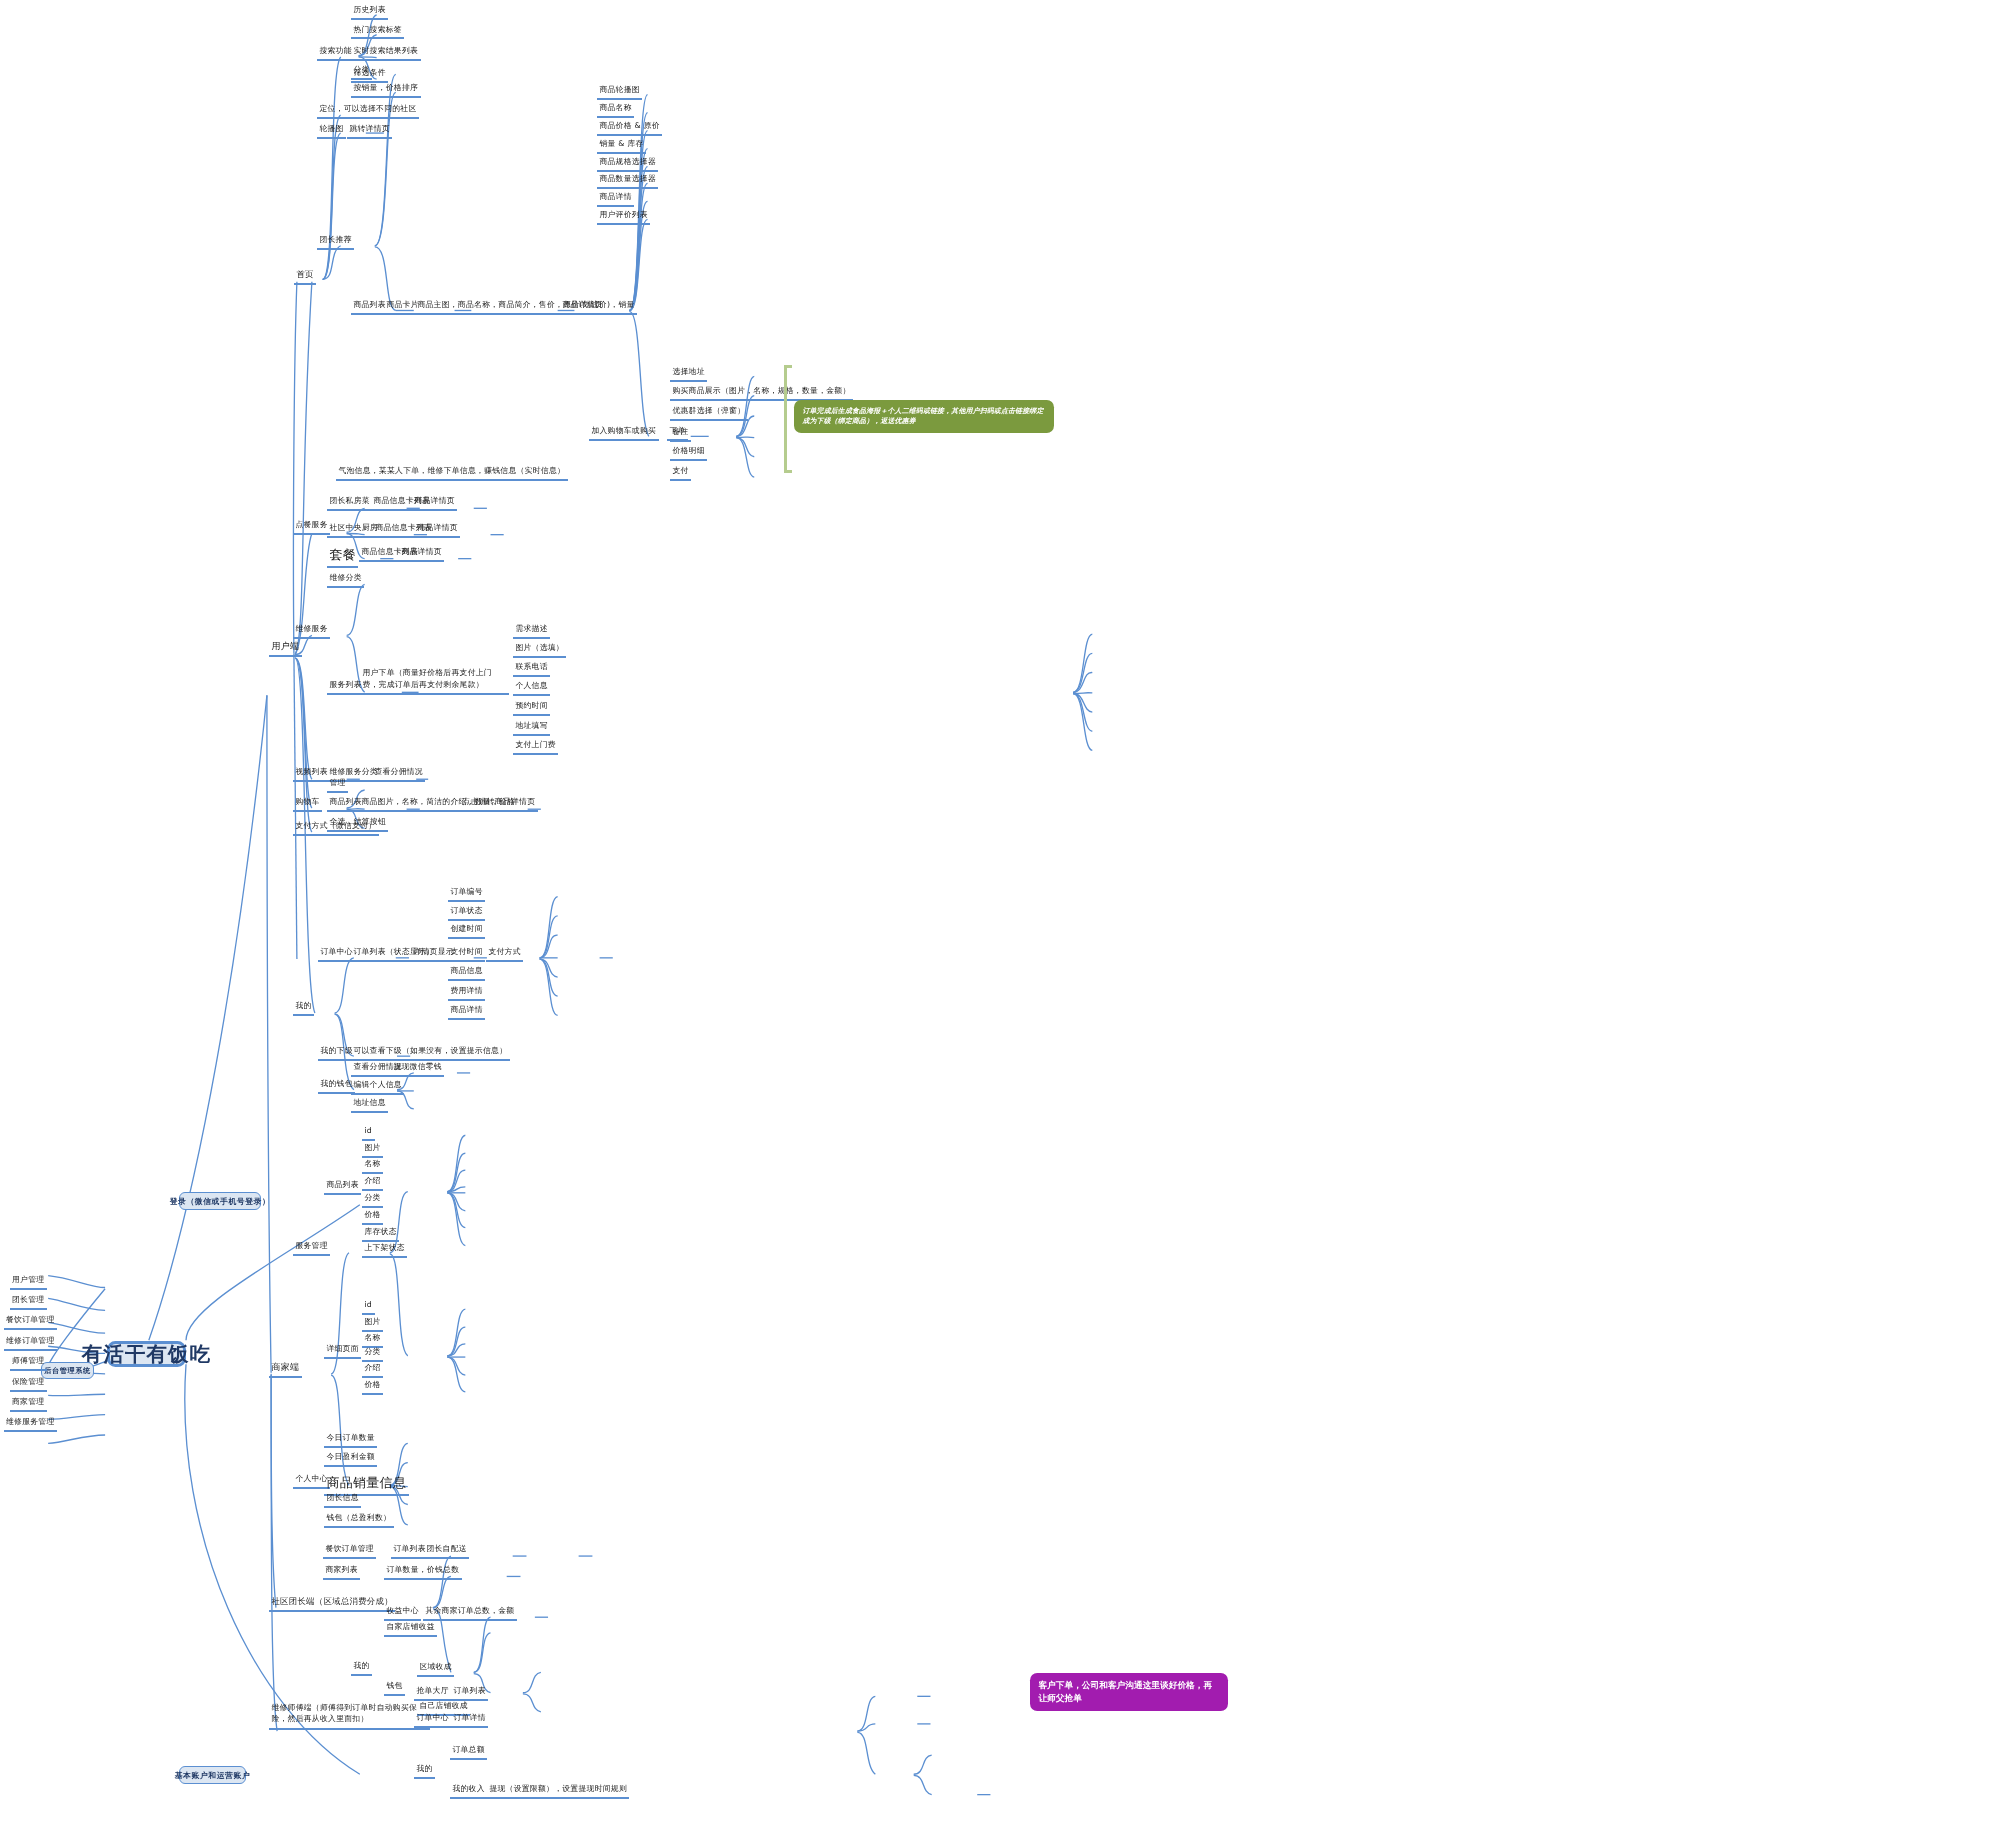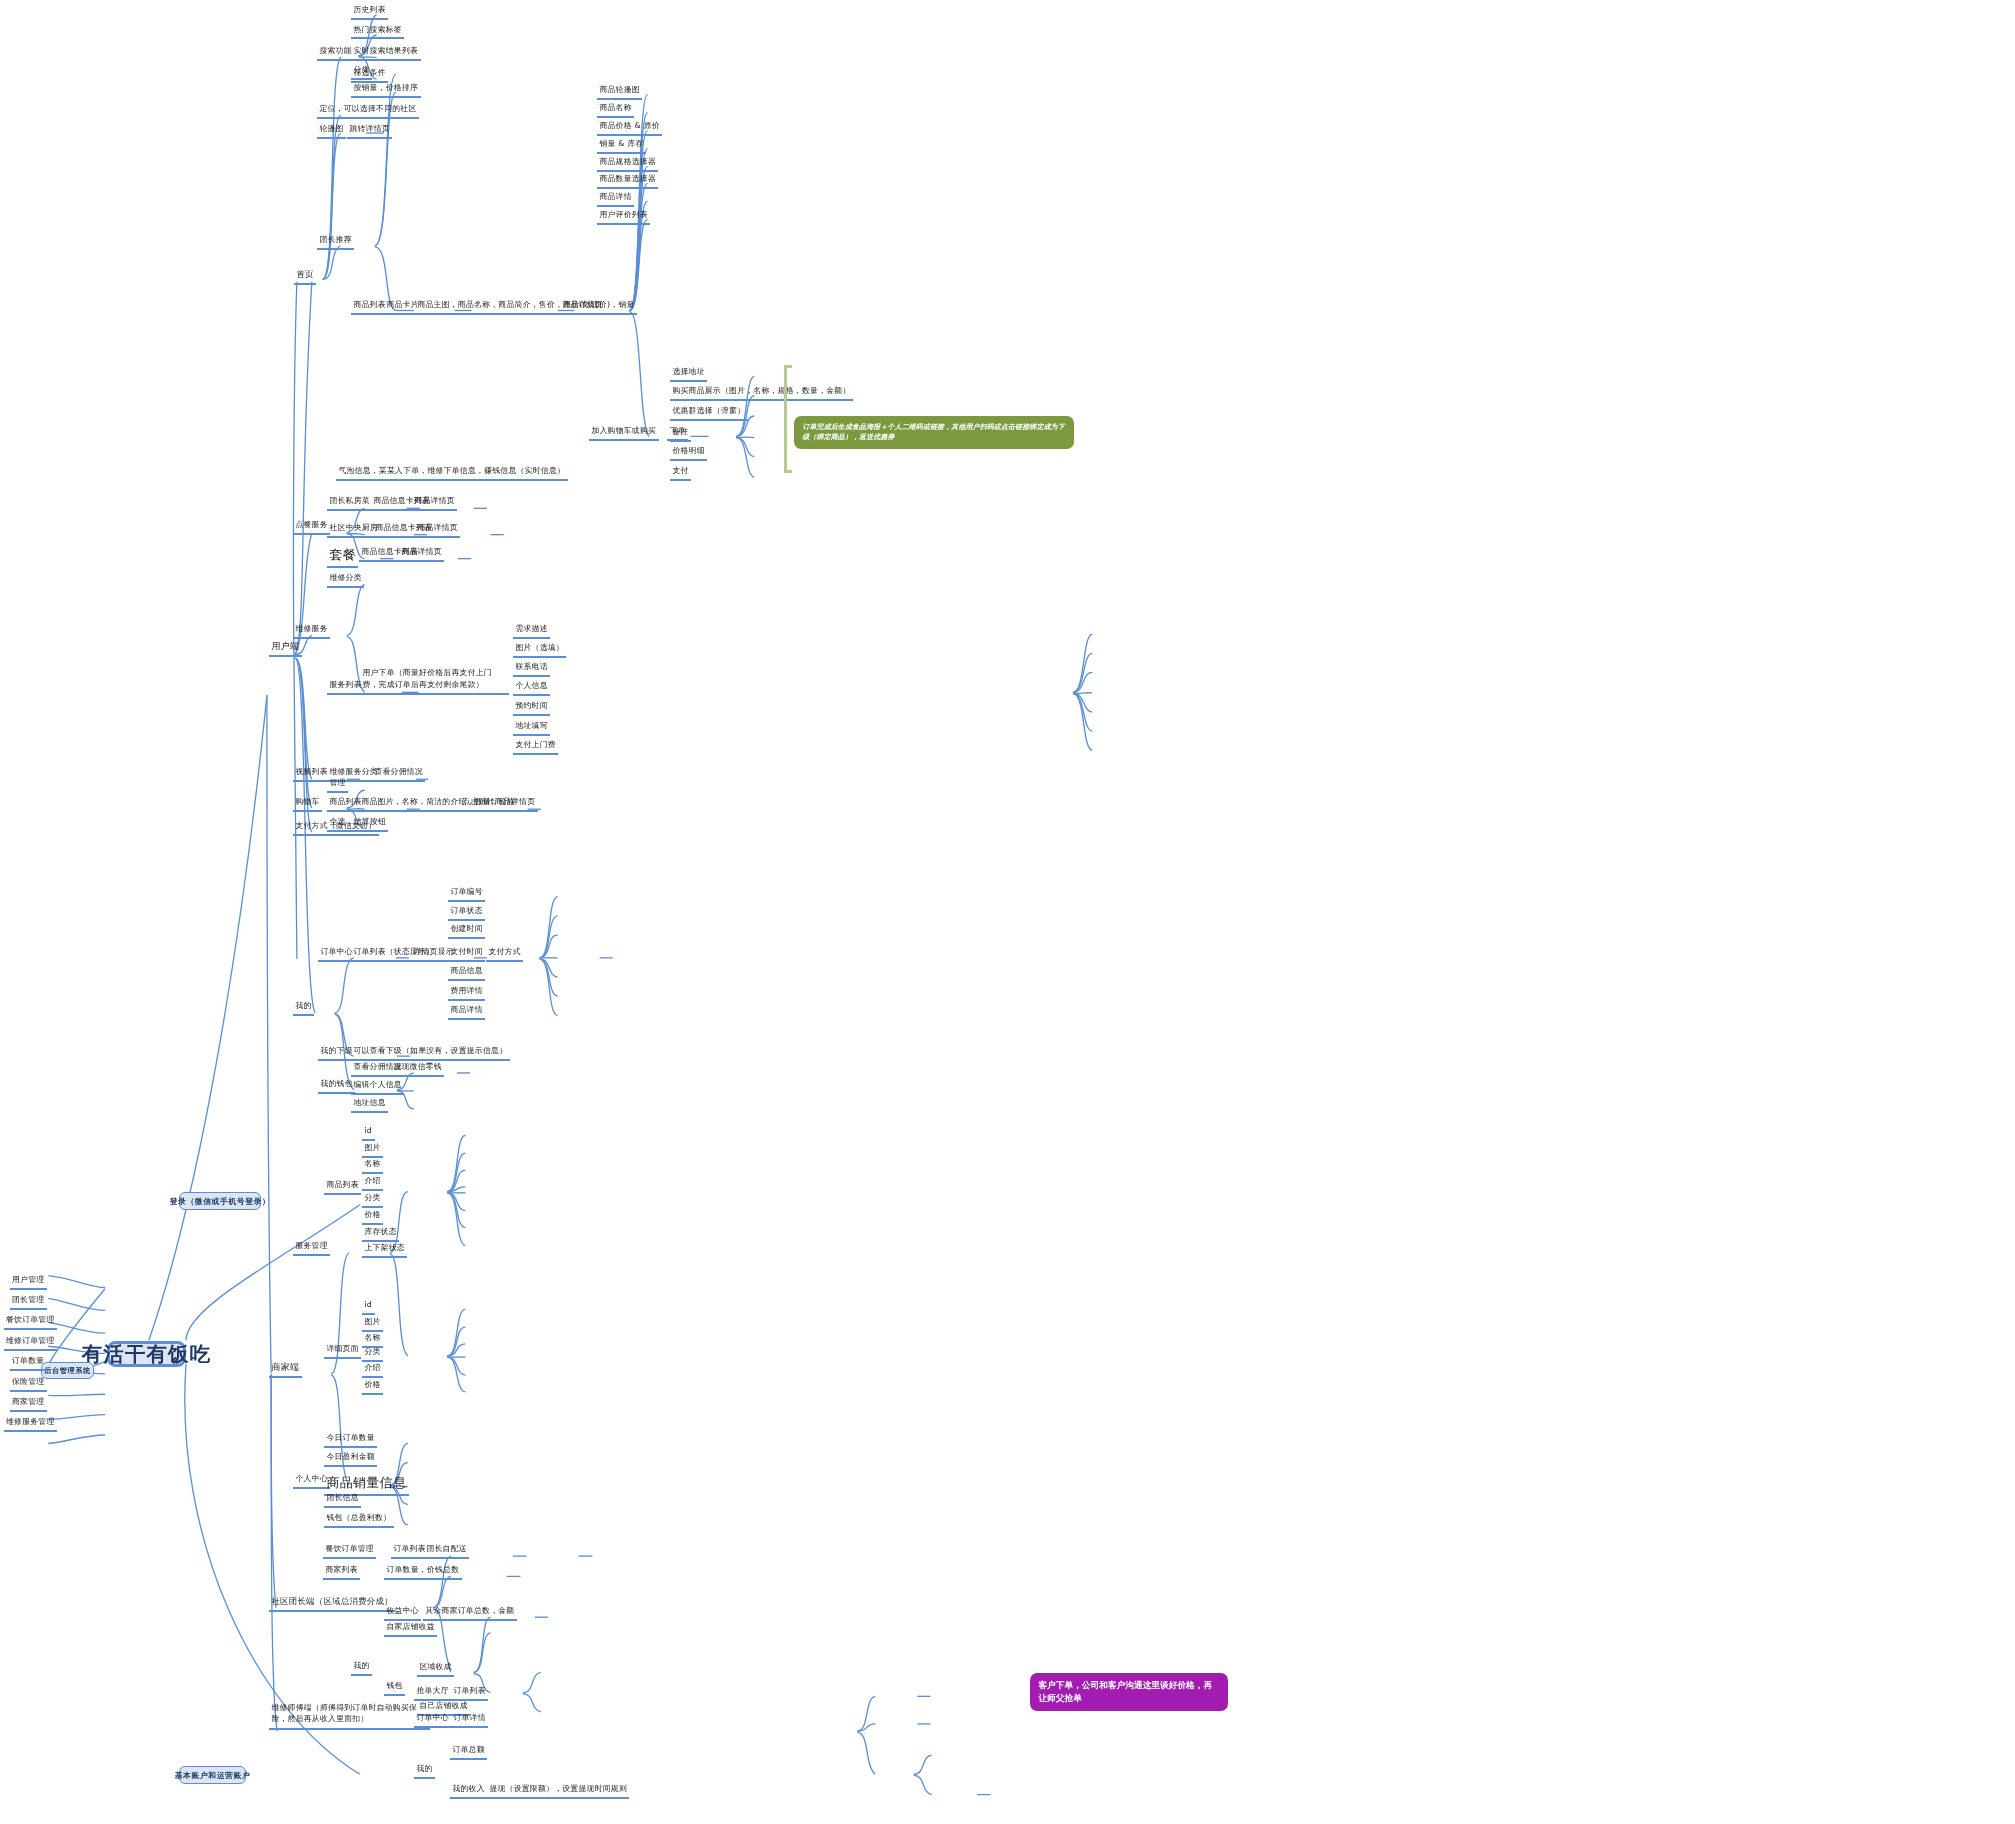--- a/index.html
+++ b/index.html
@@ -231,21 +231,21 @@
   </div>
 
   <div class="box cap" style="left:41px;top:1362px;width:53px;height:17px;">
     <span style="font-size:7.2px;">后台管理系统</span>
   </div>
 
   <div class="node" style="left:9.6px;top:1275px;font-size:7.8px;border-bottom-width:2.4px;"><span>用户管理</span></div>
   <div class="node" style="left:9.6px;top:1295px;font-size:7.8px;border-bottom-width:2.4px;"><span>团长管理</span></div>
   <div class="node" style="left:3.6px;top:1315px;font-size:7.8px;border-bottom-width:2.4px;"><span>餐饮订单管理</span></div>
   <div class="node" style="left:3.6px;top:1336px;font-size:7.8px;border-bottom-width:2.4px;"><span>维修订单管理</span></div>
-  <div class="node" style="left:9.6px;top:1356px;font-size:7.8px;border-bottom-width:2.4px;"><span>订单数量</span></div>
+  <div class="node" style="left:9.6px;top:1356px;font-size:7.8px;border-bottom-width:2.4px;"><span>师傅管理</span></div>
   <div class="node" style="left:9.6px;top:1377px;font-size:7.8px;border-bottom-width:2.4px;"><span>保险管理</span></div>
   <div class="node" style="left:9.6px;top:1397px;font-size:7.8px;border-bottom-width:2.4px;"><span>商家管理</span></div>
   <div class="node" style="left:3.6px;top:1417px;font-size:7.8px;border-bottom-width:2.4px;"><span>维修服务管理</span></div>
 
   <div class="node" style="left:269px;top:641px;font-size:9px;border-bottom-width:2.4px;"><span>用户端</span></div>
   <div class="node" style="left:269px;top:1362px;font-size:9px;border-bottom-width:2.4px;"><span>商家端</span></div>
   <div class="node" style="left:269px;top:1596px;font-size:8.4px;border-bottom-width:2.4px;"><span>社区团长端（区域总消费分成）</span></div>
   <div class="node wrap" style="left:269px;top:1703px;width:156px;font-size:7.8px;border-bottom-width:2.4px;line-height:1.4;"><span>维修师傅端（师傅得到订单时自动购买保险，然后再从收入里面扣）</span></div>
 
   <div class="node" style="left:294px;top:269px;font-size:8.4px;border-bottom-width:2.4px;"><span>首页</span></div>
@@ -283,21 +283,21 @@
   <div class="node" style="left:667px;top:426px;font-size:7.8px;border-bottom-width:2.4px;"><span>下单</span></div>
 
   <div class="node" style="left:670px;top:367px;font-size:7.8px;border-bottom-width:2.4px;"><span>选择地址</span></div>
   <div class="node" style="left:670px;top:386px;font-size:7.8px;border-bottom-width:2.4px;"><span>购买商品展示（图片，名称，规格，数量，金额）</span></div>
   <div class="node" style="left:670px;top:406px;font-size:7.8px;border-bottom-width:2.4px;"><span>优惠群选择（弹窗）</span></div>
   <div class="node" style="left:670px;top:427px;font-size:7.8px;border-bottom-width:2.4px;"><span>备注</span></div>
   <div class="node" style="left:670px;top:446px;font-size:7.8px;border-bottom-width:2.4px;"><span>价格明细</span></div>
   <div class="node" style="left:670px;top:466px;font-size:7.8px;border-bottom-width:2.4px;"><span>支付</span></div>
 
   <div class="bracket" style="left:784px;top:365px;height:108px;"></div>
-  <div class="callout green" style="left:794px;top:400px;width:280px;font-size:6.9px;line-height:1.5;margin-top:16px;">
+  <div class="callout green" style="left:794px;top:400px;width:260px;font-size:6.9px;line-height:1.5;">
     <span>订单完成后生成食品海报＋个人二维码或链接，其他用户扫码或点击链接绑定成为下级（绑定商品），返送优惠券</span>
   </div>
 
   <div class="node" style="left:336px;top:466px;font-size:7.8px;border-bottom-width:2.4px;"><span>气泡信息，某某人下单，维修下单信息，赚钱信息（实时信息）</span></div>
 
   <div class="node" style="left:293px;top:520px;font-size:7.8px;border-bottom-width:2.4px;"><span>点餐服务</span></div>
   <div class="node" style="left:327px;top:496px;font-size:7.8px;border-bottom-width:2.4px;"><span>团长私房菜</span></div>
   <div class="node" style="left:371px;top:496px;font-size:7.8px;border-bottom-width:2.4px;"><span>商品信息卡列表</span></div>
   <div class="node" style="left:412px;top:496px;font-size:7.8px;border-bottom-width:2.4px;"><span>商品详情页</span></div>
   <div class="node" style="left:327px;top:523px;font-size:7.8px;border-bottom-width:2.4px;"><span>社区中央厨房</span></div>

